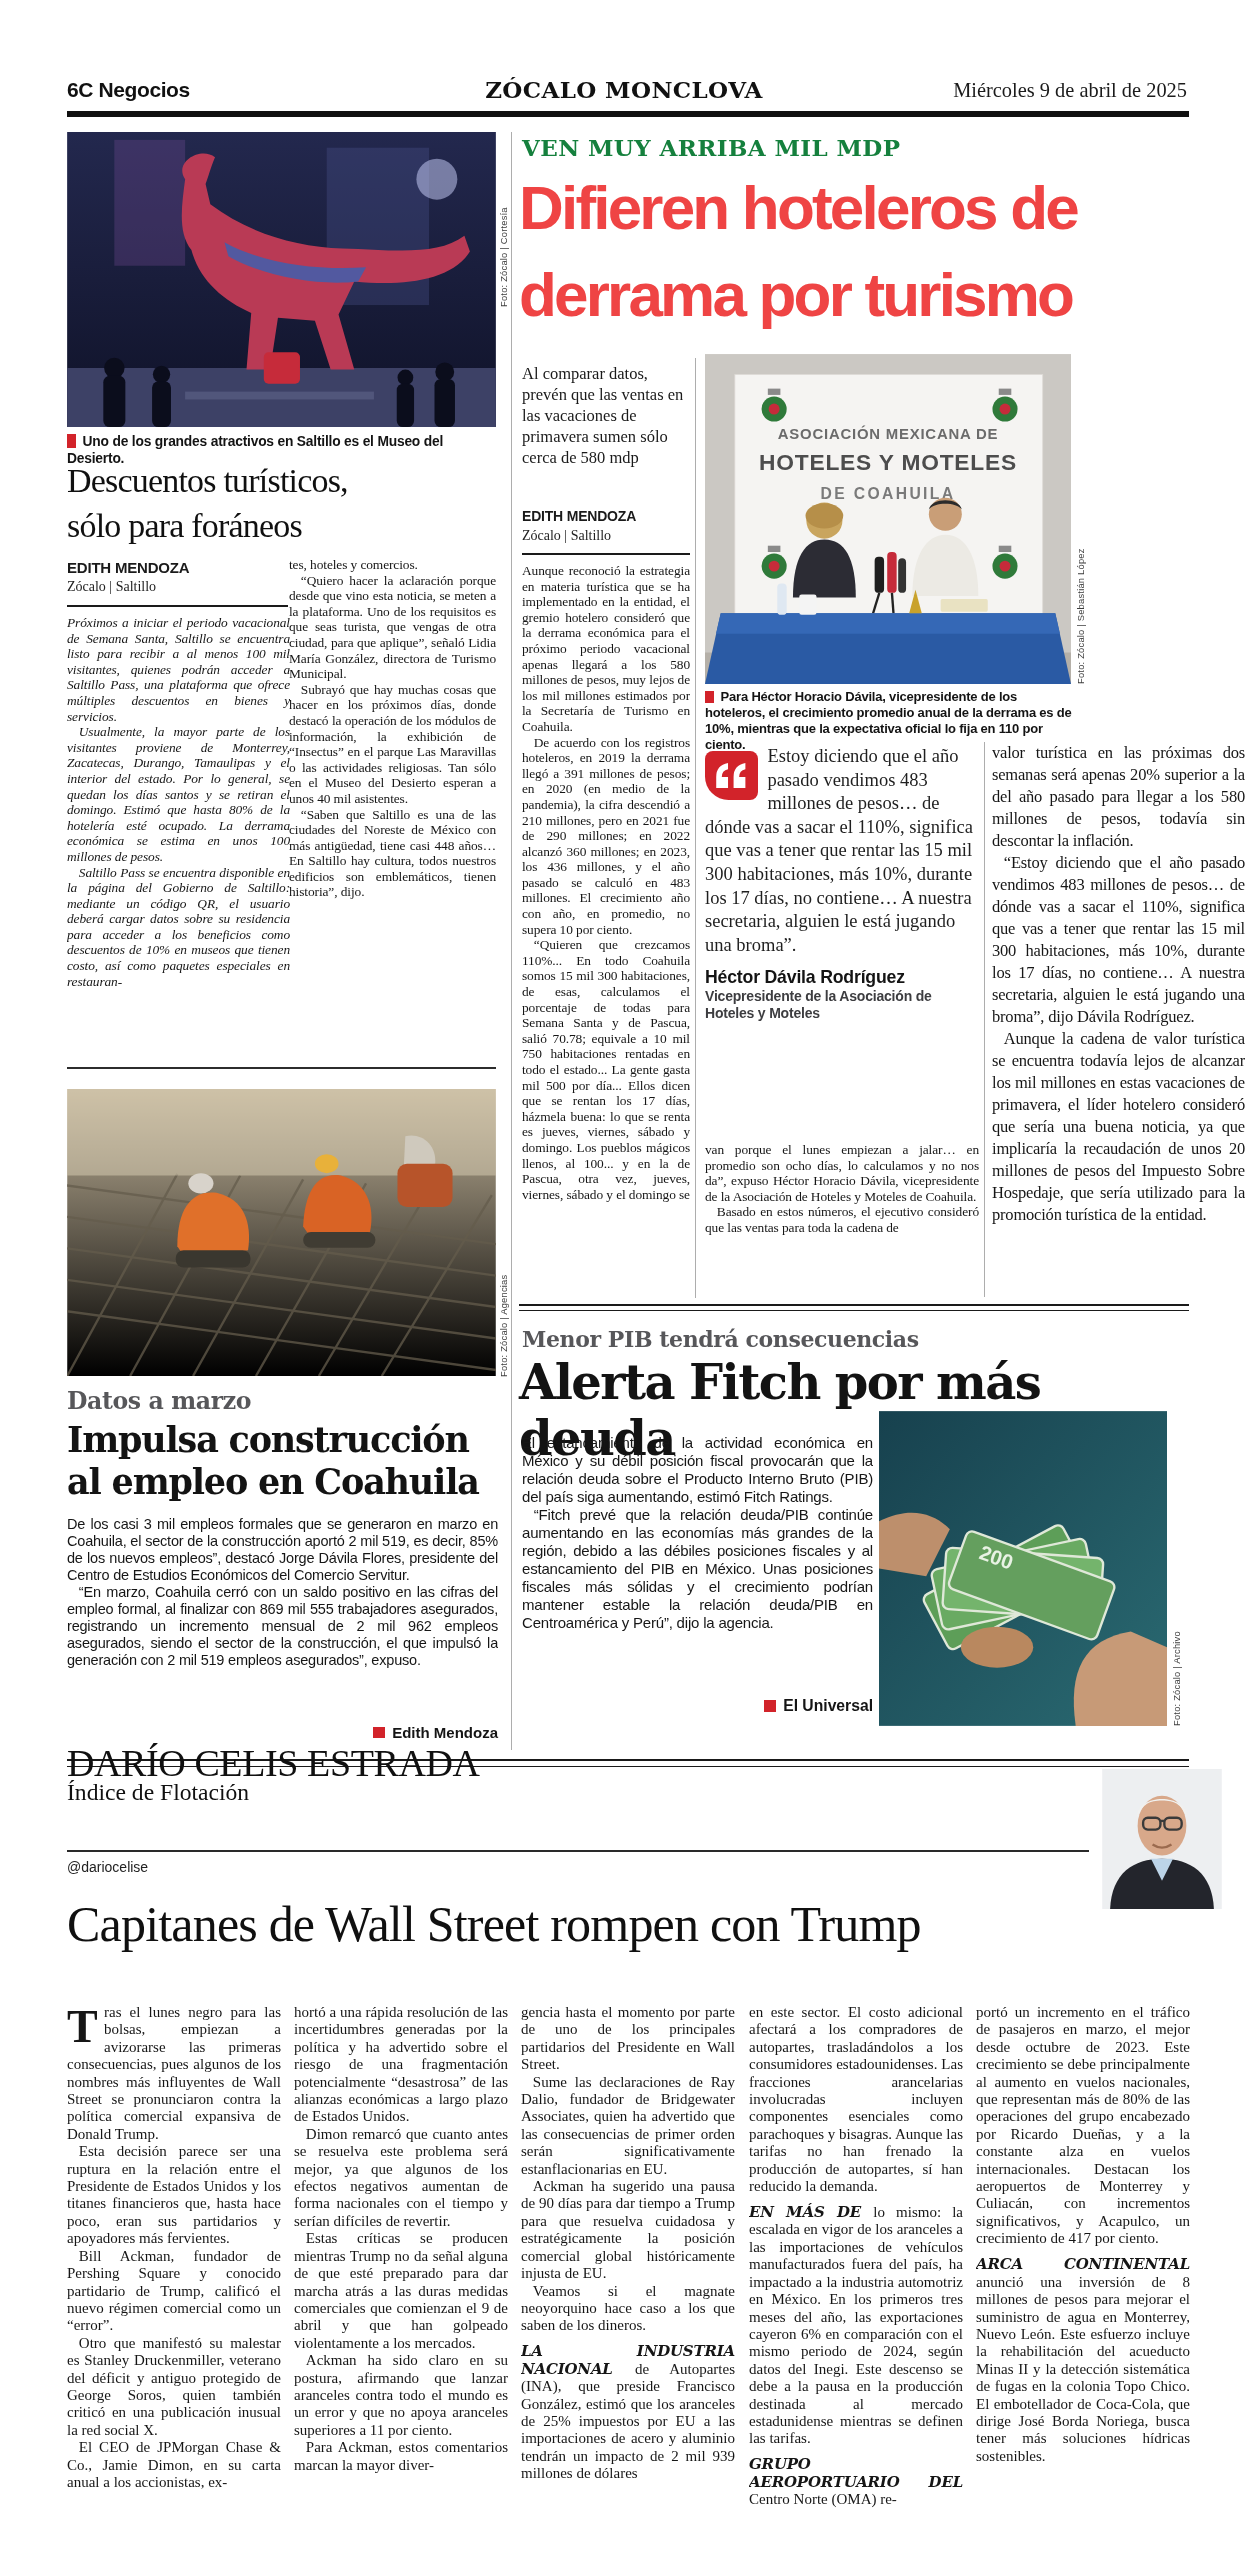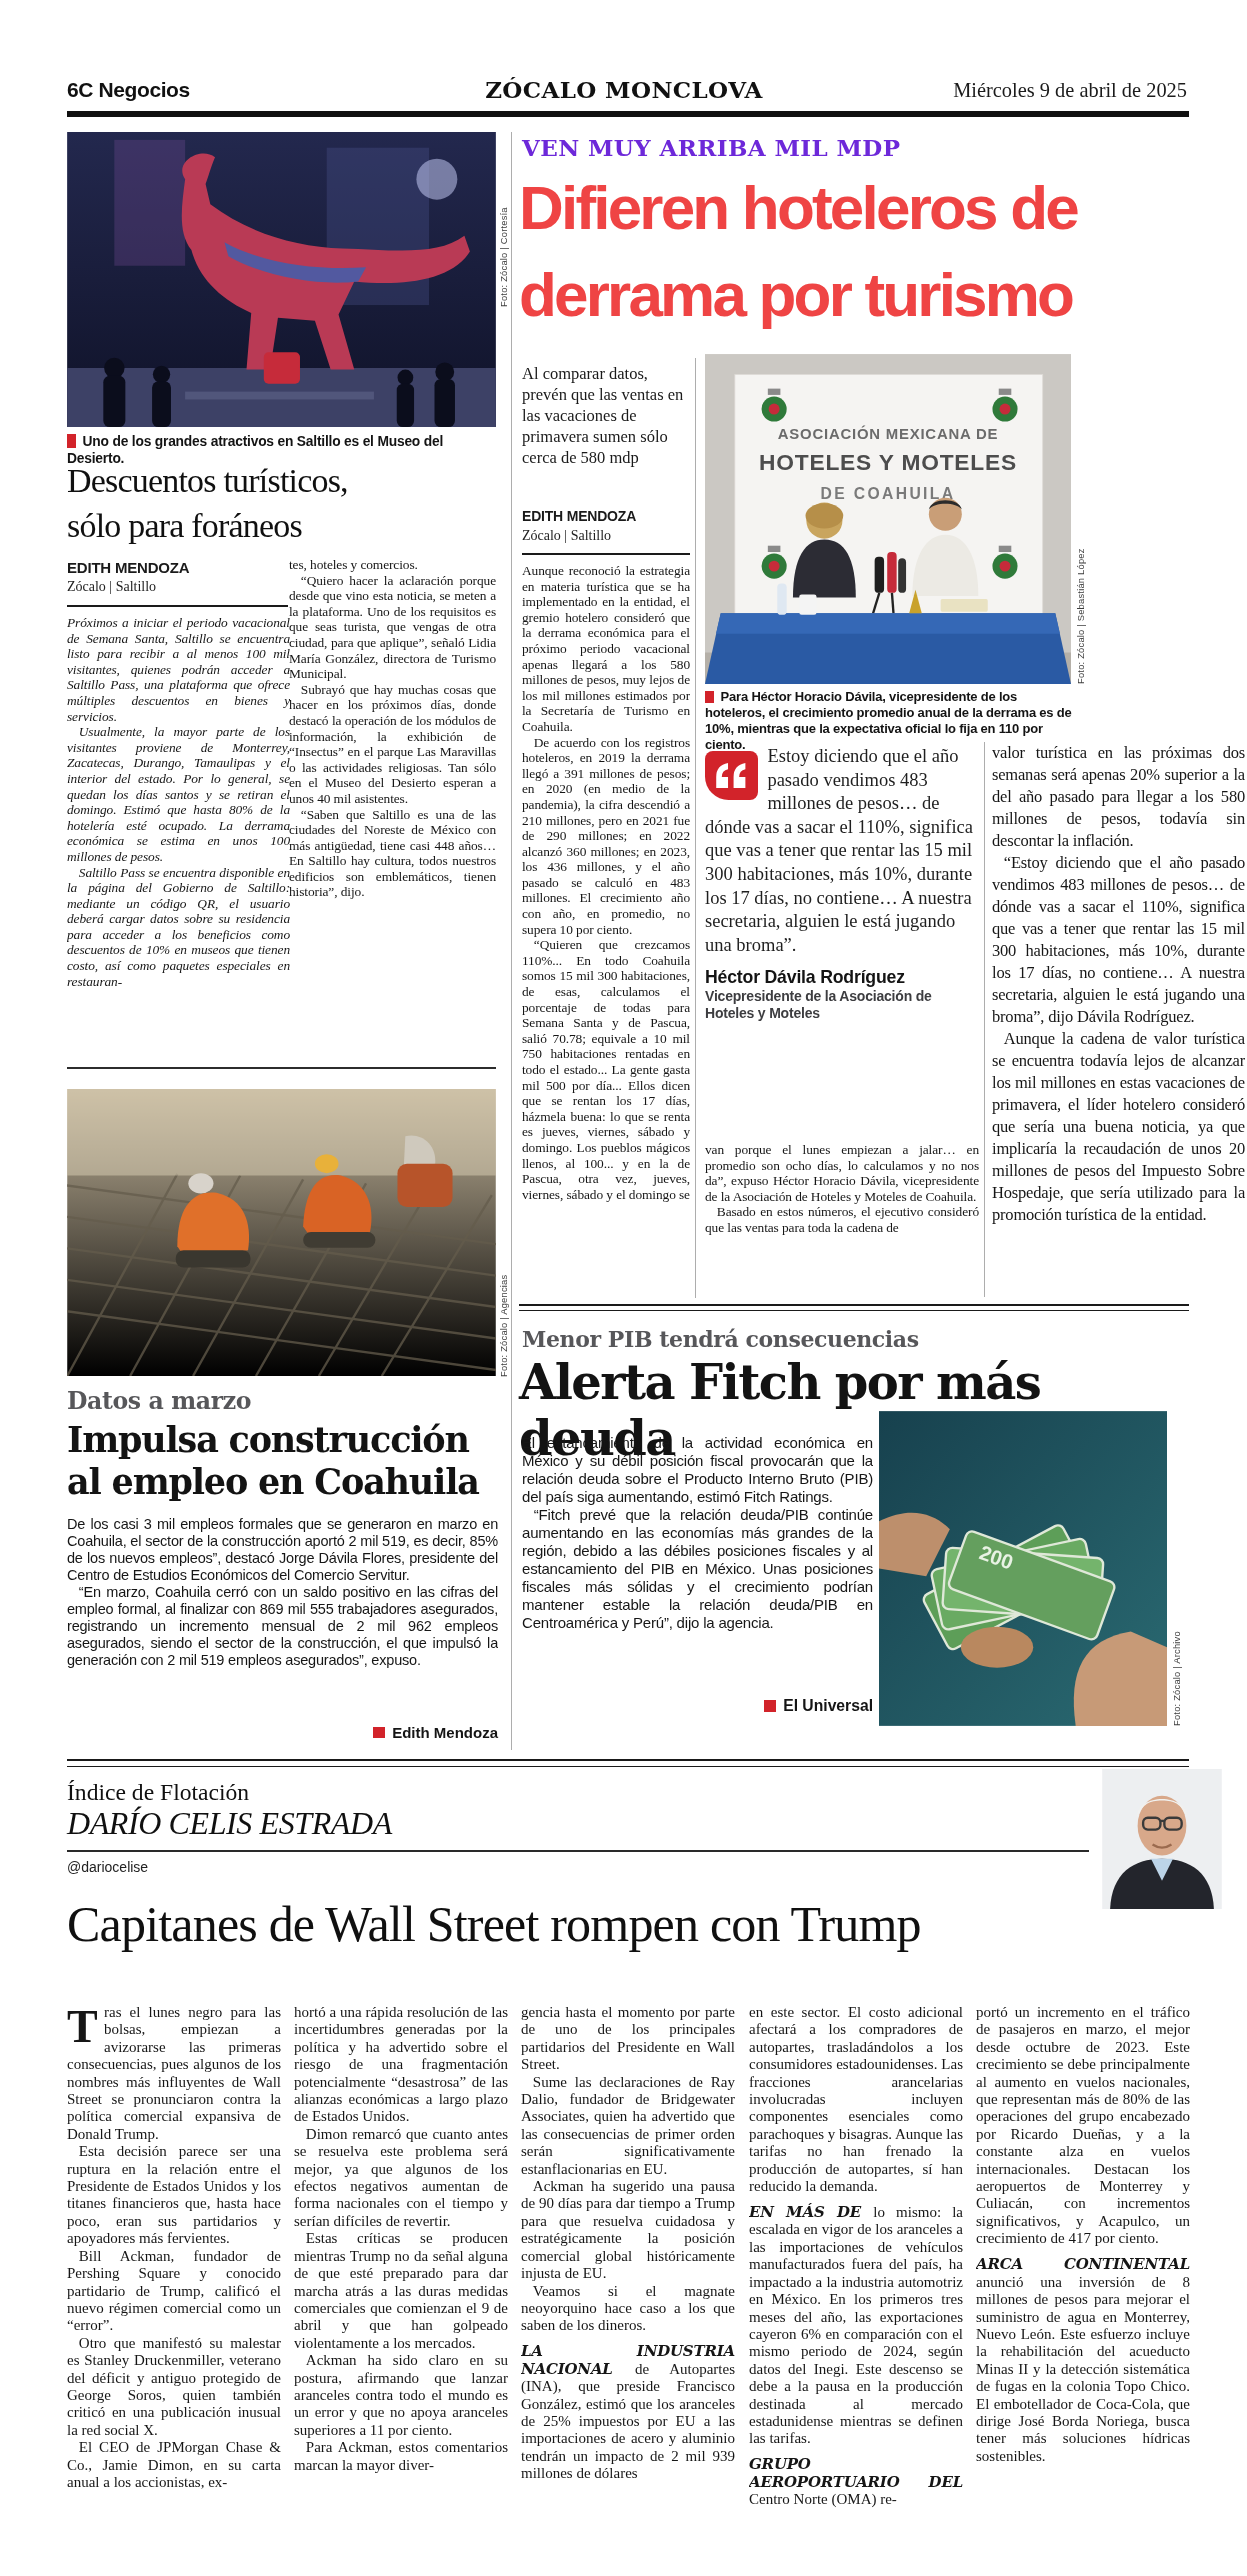--- a/index.html
+++ b/index.html
@@ -16,21 +16,21 @@
   .col p{margin:0;text-indent:11.8px;}
   .col p.ni{text-indent:0;}
   .col p.sp{margin-top:8.6px;}
   .bodyA{font:13.4px/15.6px "Liberation Serif",serif;letter-spacing:-0.1px;}
   .bodyB{font:15px/18px "Liberation Sans",sans-serif;letter-spacing:-0.2px;}
   .bodyC{font:14.5px/17px "Liberation Sans",sans-serif;letter-spacing:-0.2px;}
   .bodyD{font:15px/17.4px "Liberation Serif",serif;}
   .bodyE{font:16.5px/22px "Liberation Serif",serif;letter-spacing:-0.2px;}
   .lead{font-family:"DejaVu Serif",serif;font-style:italic;font-weight:bold;letter-spacing:-0.2px;}
   .dropcap{float:left;font:700 46px/37px "Liberation Serif",serif;padding:3.9px 6.3px 0 0;}
-  .kicker-dark{font:700 23px "DejaVu Serif",serif;color:#6d28d9;letter-spacing:0.4px;}
+  .kicker-dark{font:700 23px "DejaVu Serif",serif;color:#15803d;letter-spacing:0.4px;}
   .kicker-gray{font:700 22px "DejaVu Serif",serif;color:#57575a;letter-spacing:-0.4px;}
   .h-serif{font-family:"Liberation Serif",serif;font-weight:400;color:#101010;}
   .h-slab{font-family:"DejaVu Serif",serif;font-weight:700;color:#131313;}
   .h-heavy{font-family:"Liberation Sans",sans-serif;font-weight:700;color:#ef4444;}
   .byname{font:700 15px "Liberation Sans",sans-serif;letter-spacing:-0.2px;color:#1a1a1a;}
   .byorg{font:14px "Liberation Serif",serif;color:#222;}
   .caption{font:700 13.8px/17.3px "Liberation Sans",sans-serif;letter-spacing:-0.2px;color:#141414;text-align:left;}
   .caption2{font:700 13px/16px "Liberation Sans",sans-serif;letter-spacing:-0.2px;color:#141414;text-align:left;}
   .capsq{display:inline-block;width:8.6px;height:13.4px;background:#d2232a;margin-right:7px;vertical-align:-1.6px;}
   .creditline{display:flex;justify-content:flex-end;align-items:center;gap:7px;
@@ -309,21 +309,21 @@
       </g>
       <ellipse cx="150" cy="300" rx="46" ry="26" fill="#b9885f"></ellipse>
     </svg>
   </div>
   <div class="vcredit" style="left:1171px;top:1565px;height:161px;">Foto: Zócalo | Archivo</div>
 
   <div class="hrule" style="left:67px;top:1759px;width:1122px;height:2.4px;"></div>
   <div class="hrule" style="left:67px;top:1766px;width:1122px;height:0.8px;"></div>
 
   <div class="abs h-serif" style="left:67px;top:1779px;font-size:23.6px;">Índice de Flotación</div>
-  <div class="abs h-serif" style="left:67px;top:1805px;font-size:32px;letter-spacing:-0.4px;font-style:italic;">DARÍO CELIS ESTRADA</div>
+  <div class="abs h-serif" style="left:67px;top:1741px;font-size:38px;letter-spacing:-0.4px;">DARÍO CELIS ESTRADA</div>
   <div class="hrule" style="left:67px;top:1850px;width:1022px;height:1.6px;background:#2a2a2a;"></div>
   <div class="abs" style="left:67px;top:1859px;font:14px 'Liberation Sans',sans-serif;color:#222;">@dariocelise</div>
 
   <div class="photo" style="left:1102px;top:1769px;width:120px;height:140px;background:#fff;">
     <svg width="120" height="140" viewBox="0 0 152 178">
       <rect width="152" height="178" fill="#edeff1"></rect>
       <path d="M10 178 C12 132 40 114 76 114 C112 114 140 132 142 178 Z" fill="#23252c"></path>
       <path d="M62 114 L76 142 L90 114 Z" fill="#bcd4e8"></path>
       <ellipse cx="76" cy="72" rx="31" ry="38" fill="#d8a88a"></ellipse>
       <path d="M44 62 C44 30 108 30 108 62 C100 44 92 40 76 40 C60 40 52 44 44 62 Z" fill="#f1f1ef"></path>

